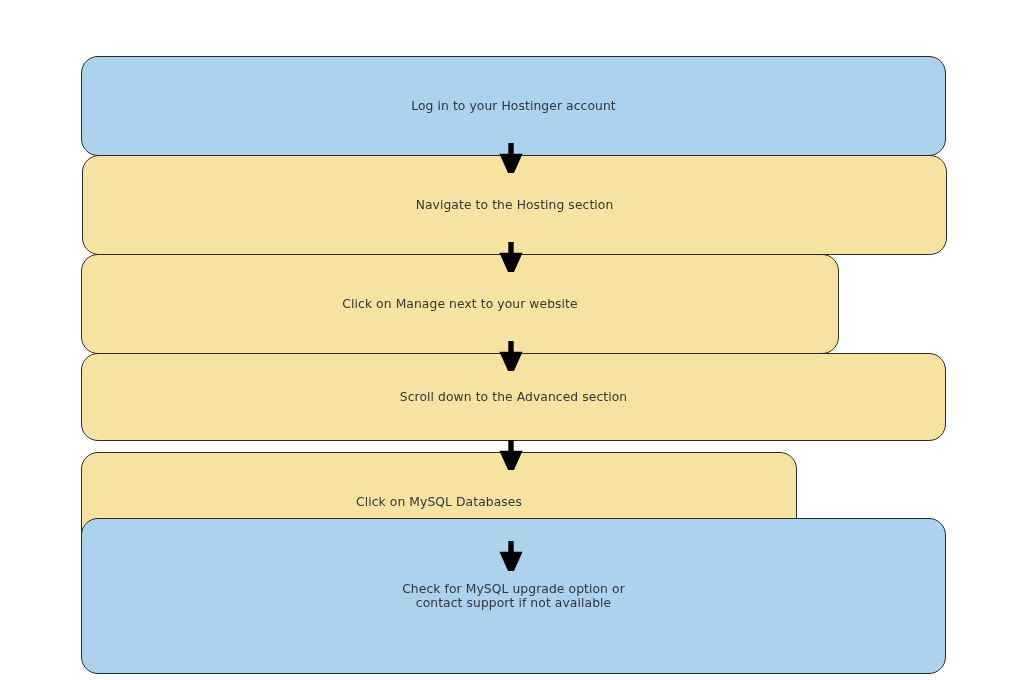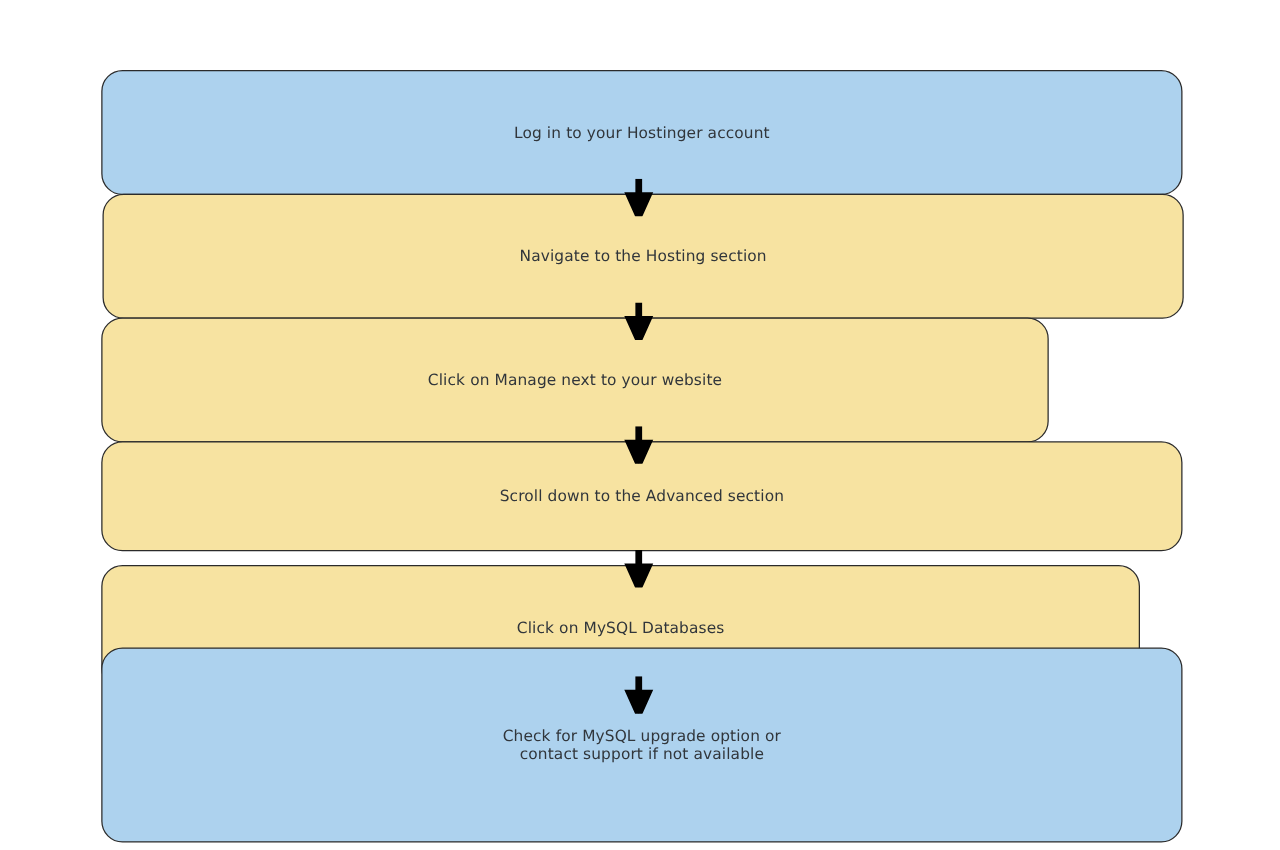--- a/index.html
+++ b/index.html
@@ -65,21 +65,21 @@
   </div>
 
   <div class="node amber" style="left:81px; top:254px; width:758px; height:100px;">
     <span class="node-label">Click on Manage next to your website</span>
   </div>
 
   <div class="node amber" style="left:81px; top:353px; width:865px; height:88px;">
     <span class="node-label">Scroll down to the Advanced section</span>
   </div>
 
-  <div class="node amber" style="left:81px; top:452px; width:831px; height:100px;">
+  <div class="node amber" style="left:81px; top:452px; width:716px; height:100px;">
     <span class="node-label">Click on MySQL Databases</span>
   </div>
 
   <div class="node blue" style="left:81px; top:518px; width:865px; height:156px;">
     <span class="node-label">Check for MySQL upgrade option or
 contact support if not available</span>
   </div>
 
   <div class="arrow" style="left:498px; top:143px;">
     <svg width="26" height="30" viewBox="0 0 26 30" xmlns="http://www.w3.org/2000/svg">

